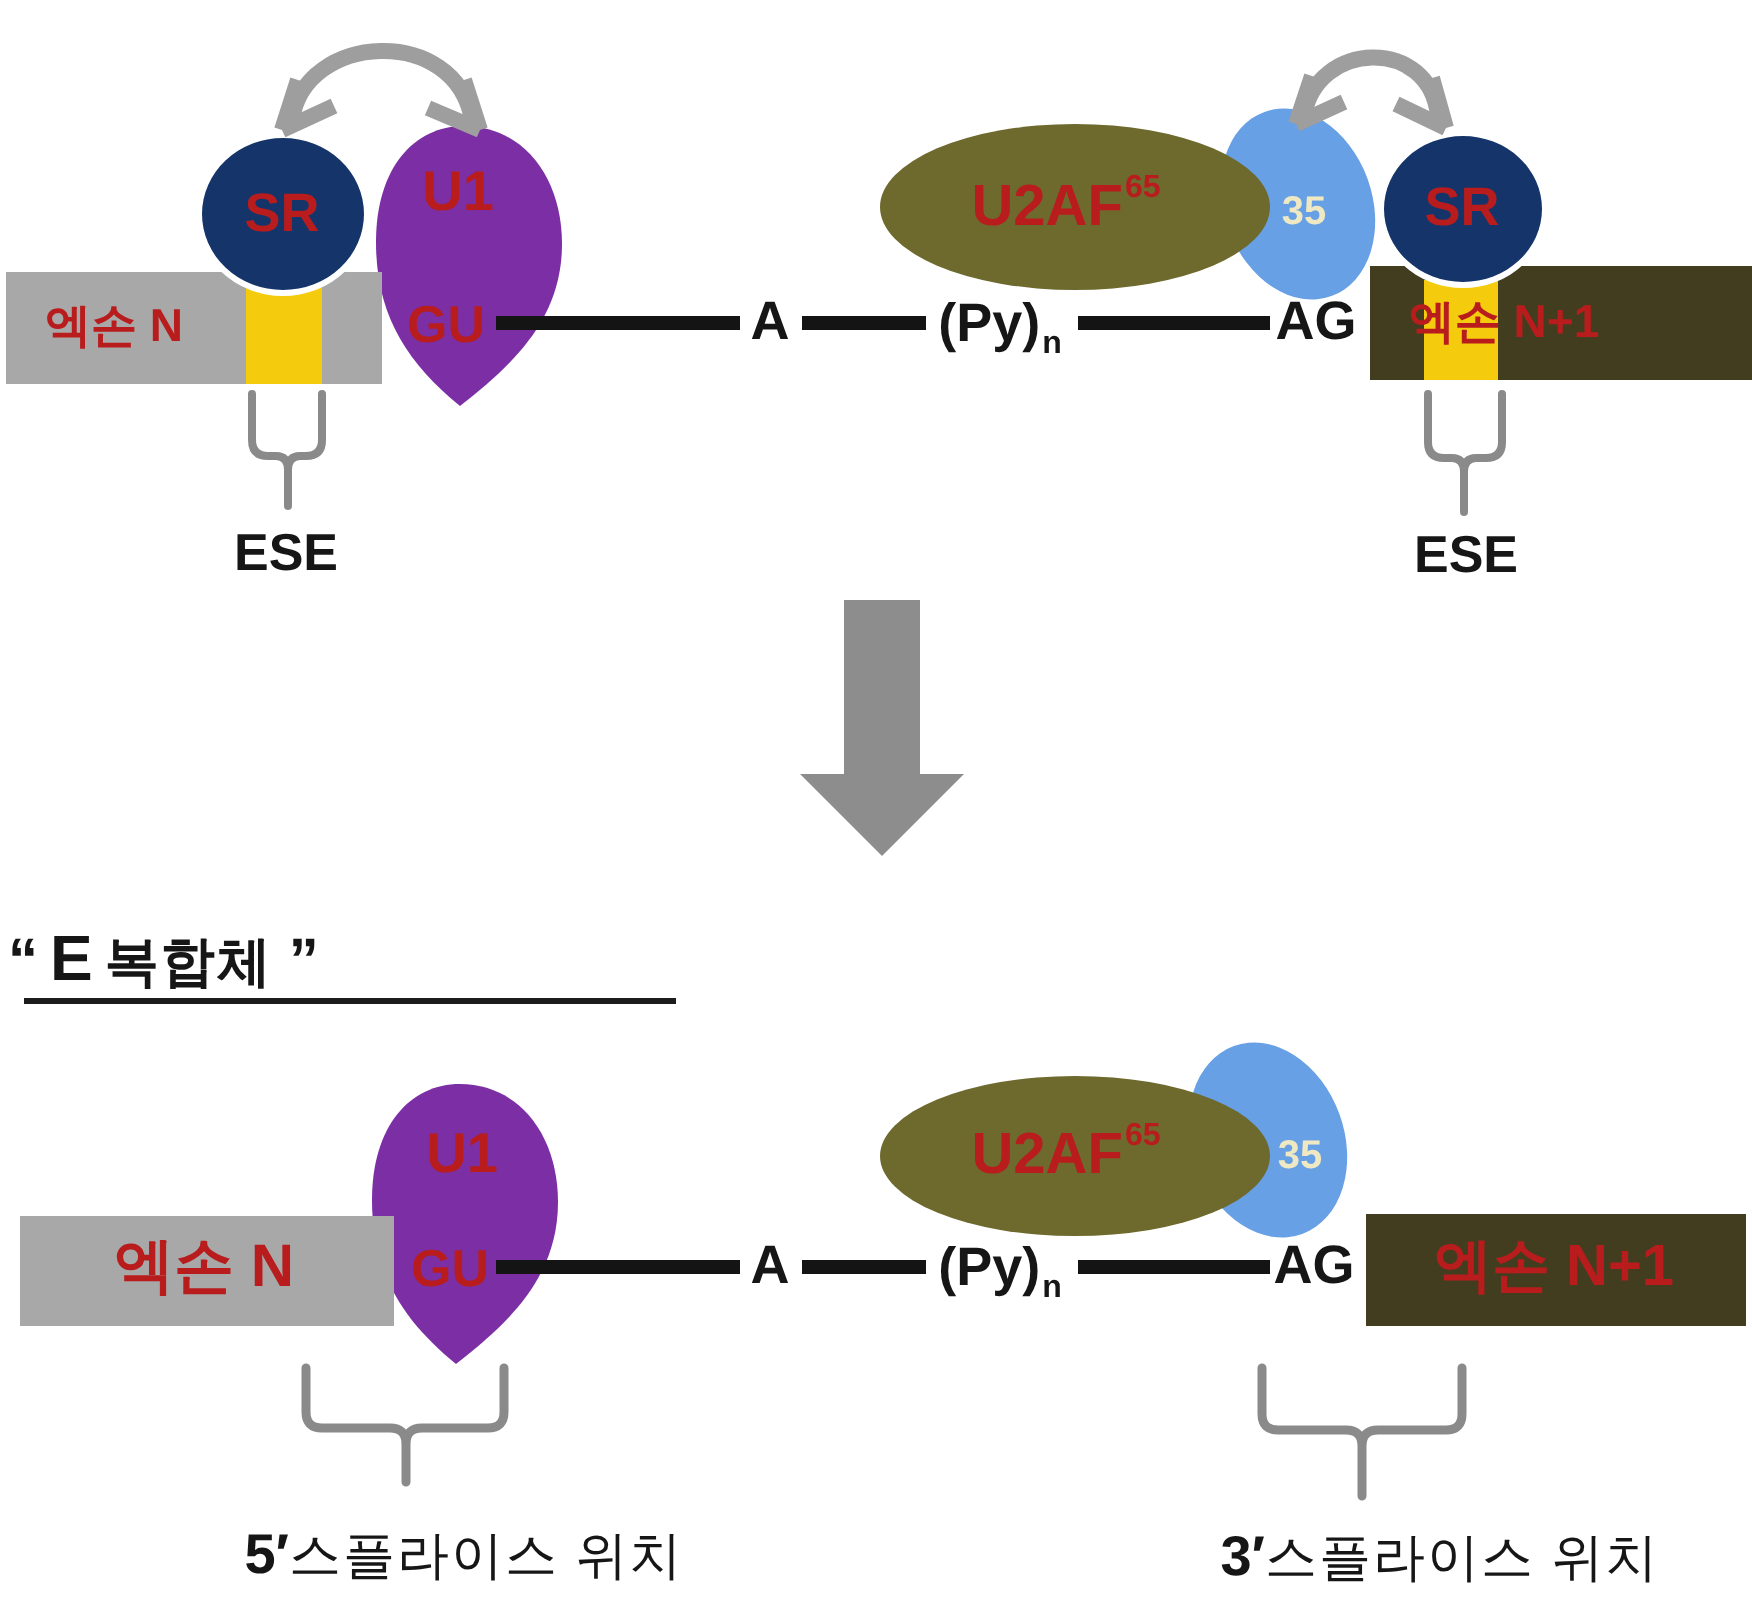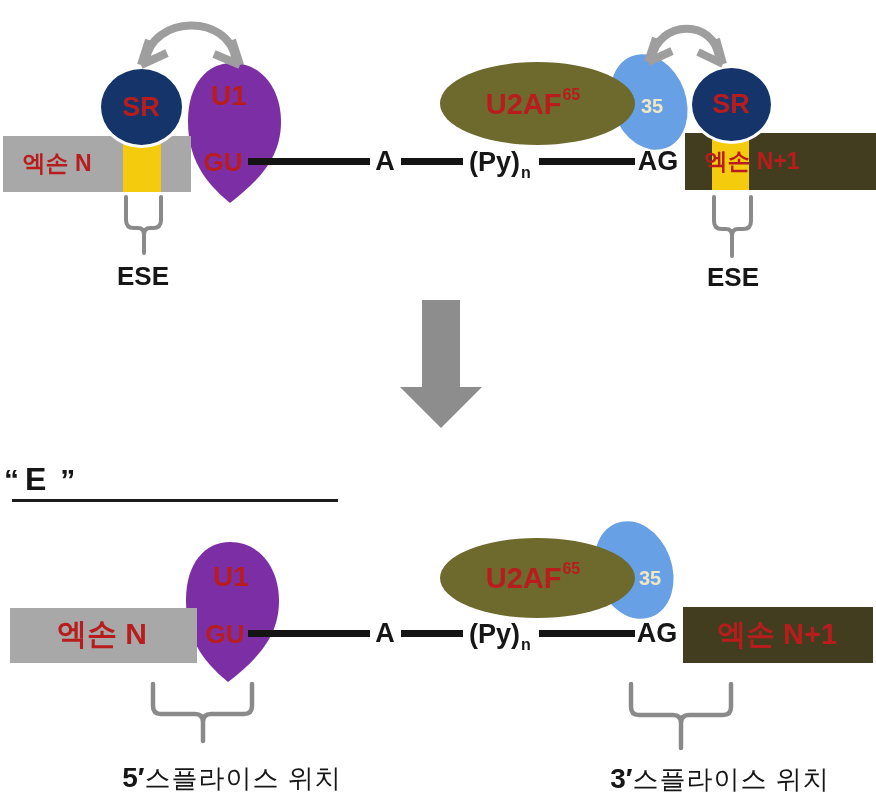--- a/index.html
+++ b/index.html
@@ -104,20 +104,21 @@
     <span>U2AF</span>
       <span class="supn">65</span>
   </div>
   <div class="txt" style="left:652px; top:106px; font-size:20px; color:#efe9c3;">35</div>
   <div class="txt dark" style="left:143px; top:276px; font-size:26px;">ESE</div>
   <div class="txt dark" style="left:733px; top:277px; font-size:26px;">ESE</div>
 
   <div class="title-row">
     <span style="font-size:30px; font-weight:bold;">“</span>
     <span style="font-size:32px; font-weight:900; margin:0 6px;">E</span>
+    <span style="font-size:27px; font-weight:bold; letter-spacing:1px;">복합체</span>
     <span style="font-size:30px; font-weight:bold; margin-left:8px;">”</span>
   </div>
   <div class="underline-bar"></div>
 
   <div class="txt" style="left:102px; top:634px; font-size:30px;">엑손 N</div>
   <div class="txt" style="left:777px; top:634px; font-size:29px;">엑손 N+1</div>
   <div class="txt" style="left:231px; top:577px; font-size:28px;">U1</div>
   <div class="txt" style="left:225px; top:634px; font-size:26px;">GU</div>
   <div class="txt dark" style="left:385px; top:633px; font-size:27px;">A</div>
   <div class="txt dark cmp" style="left:500px; top:634px; font-size:27px;">

